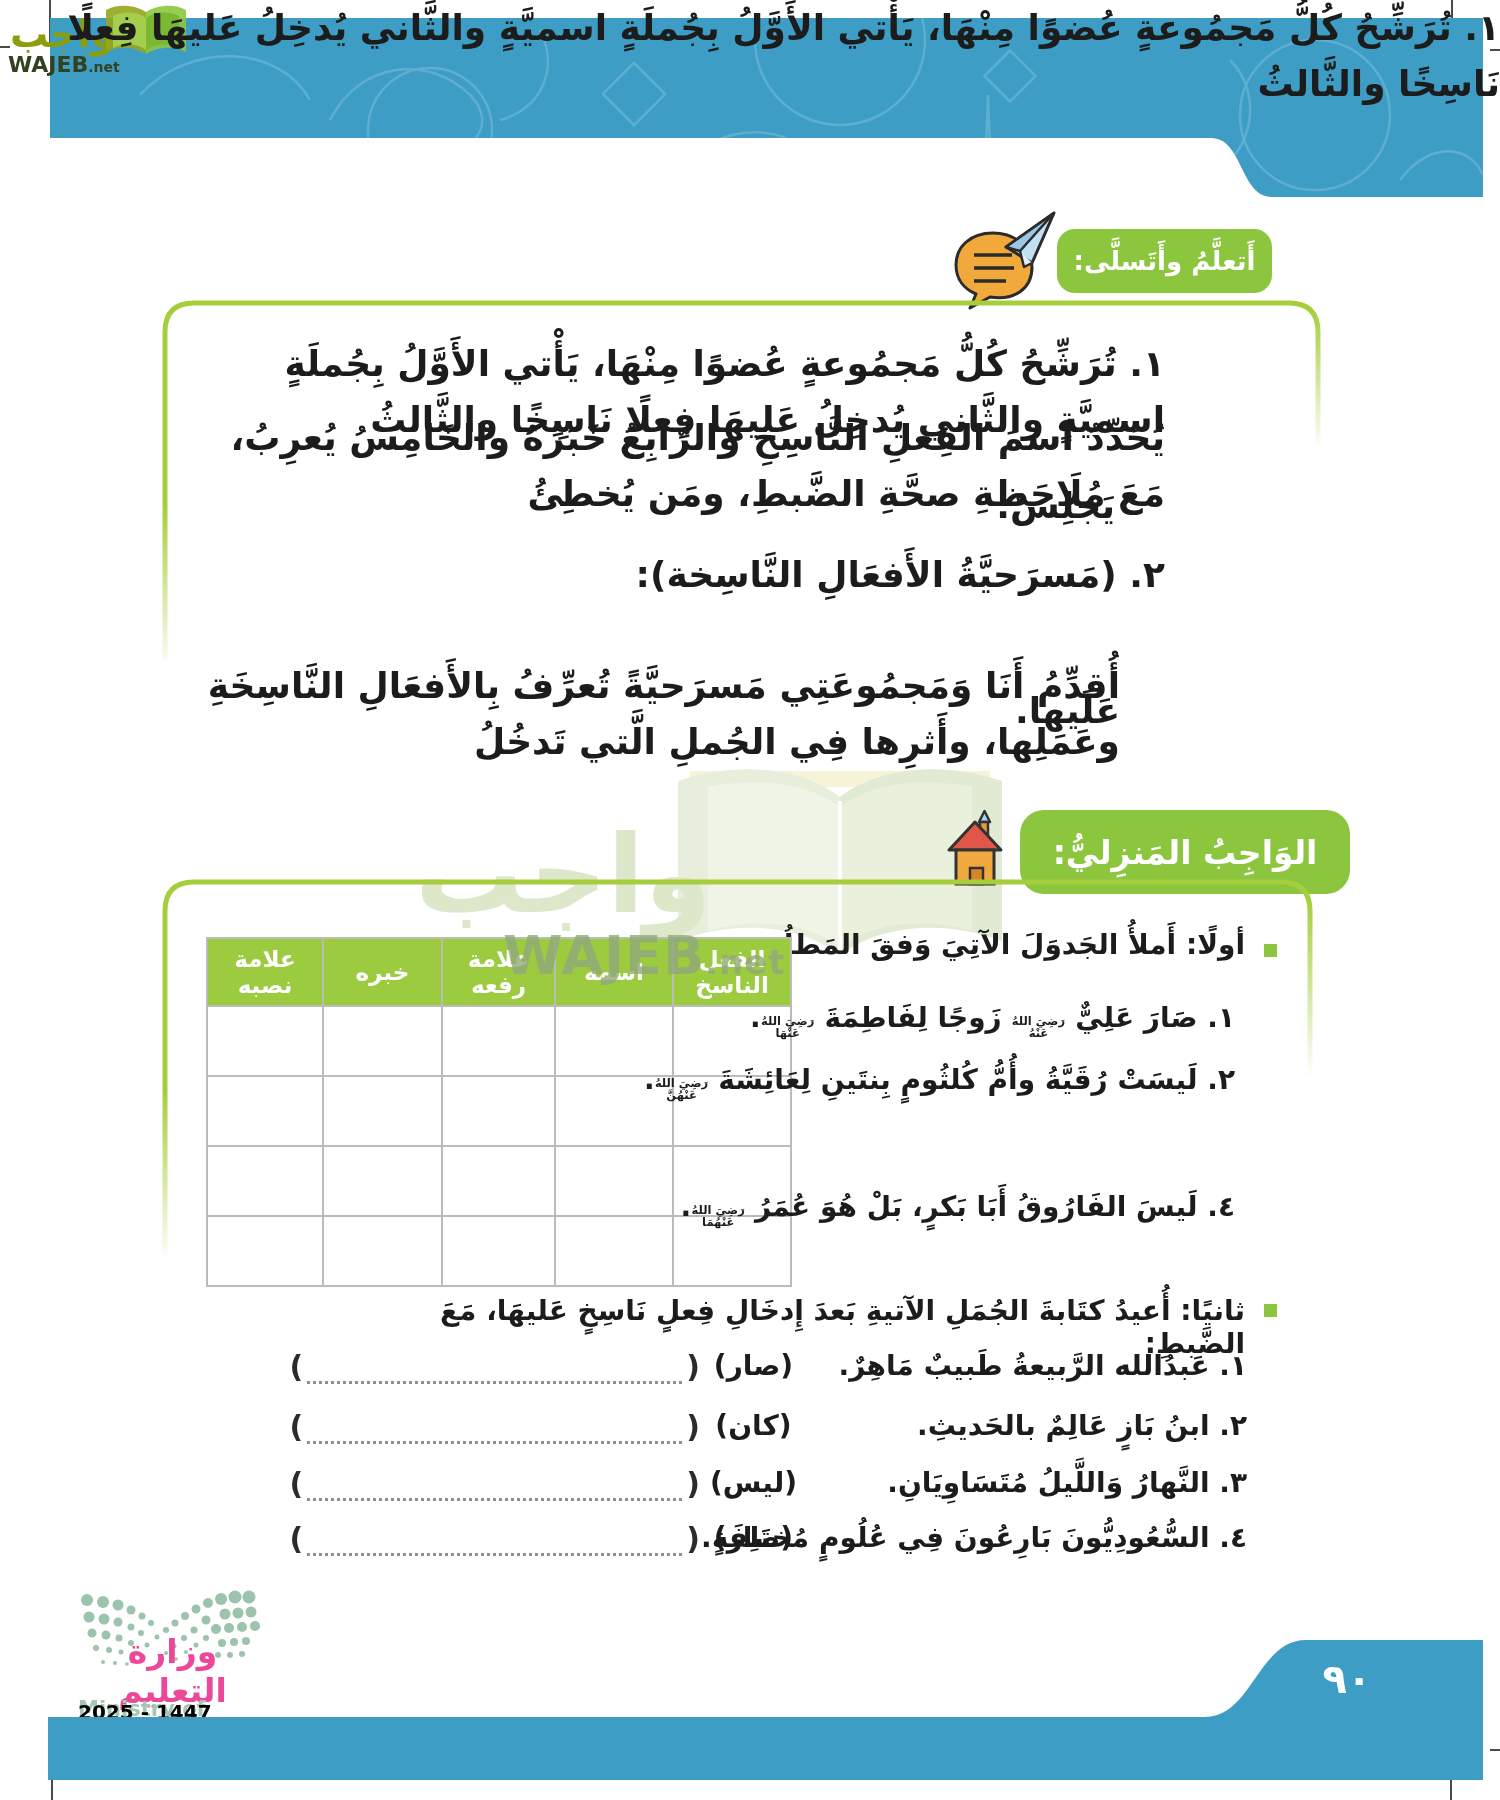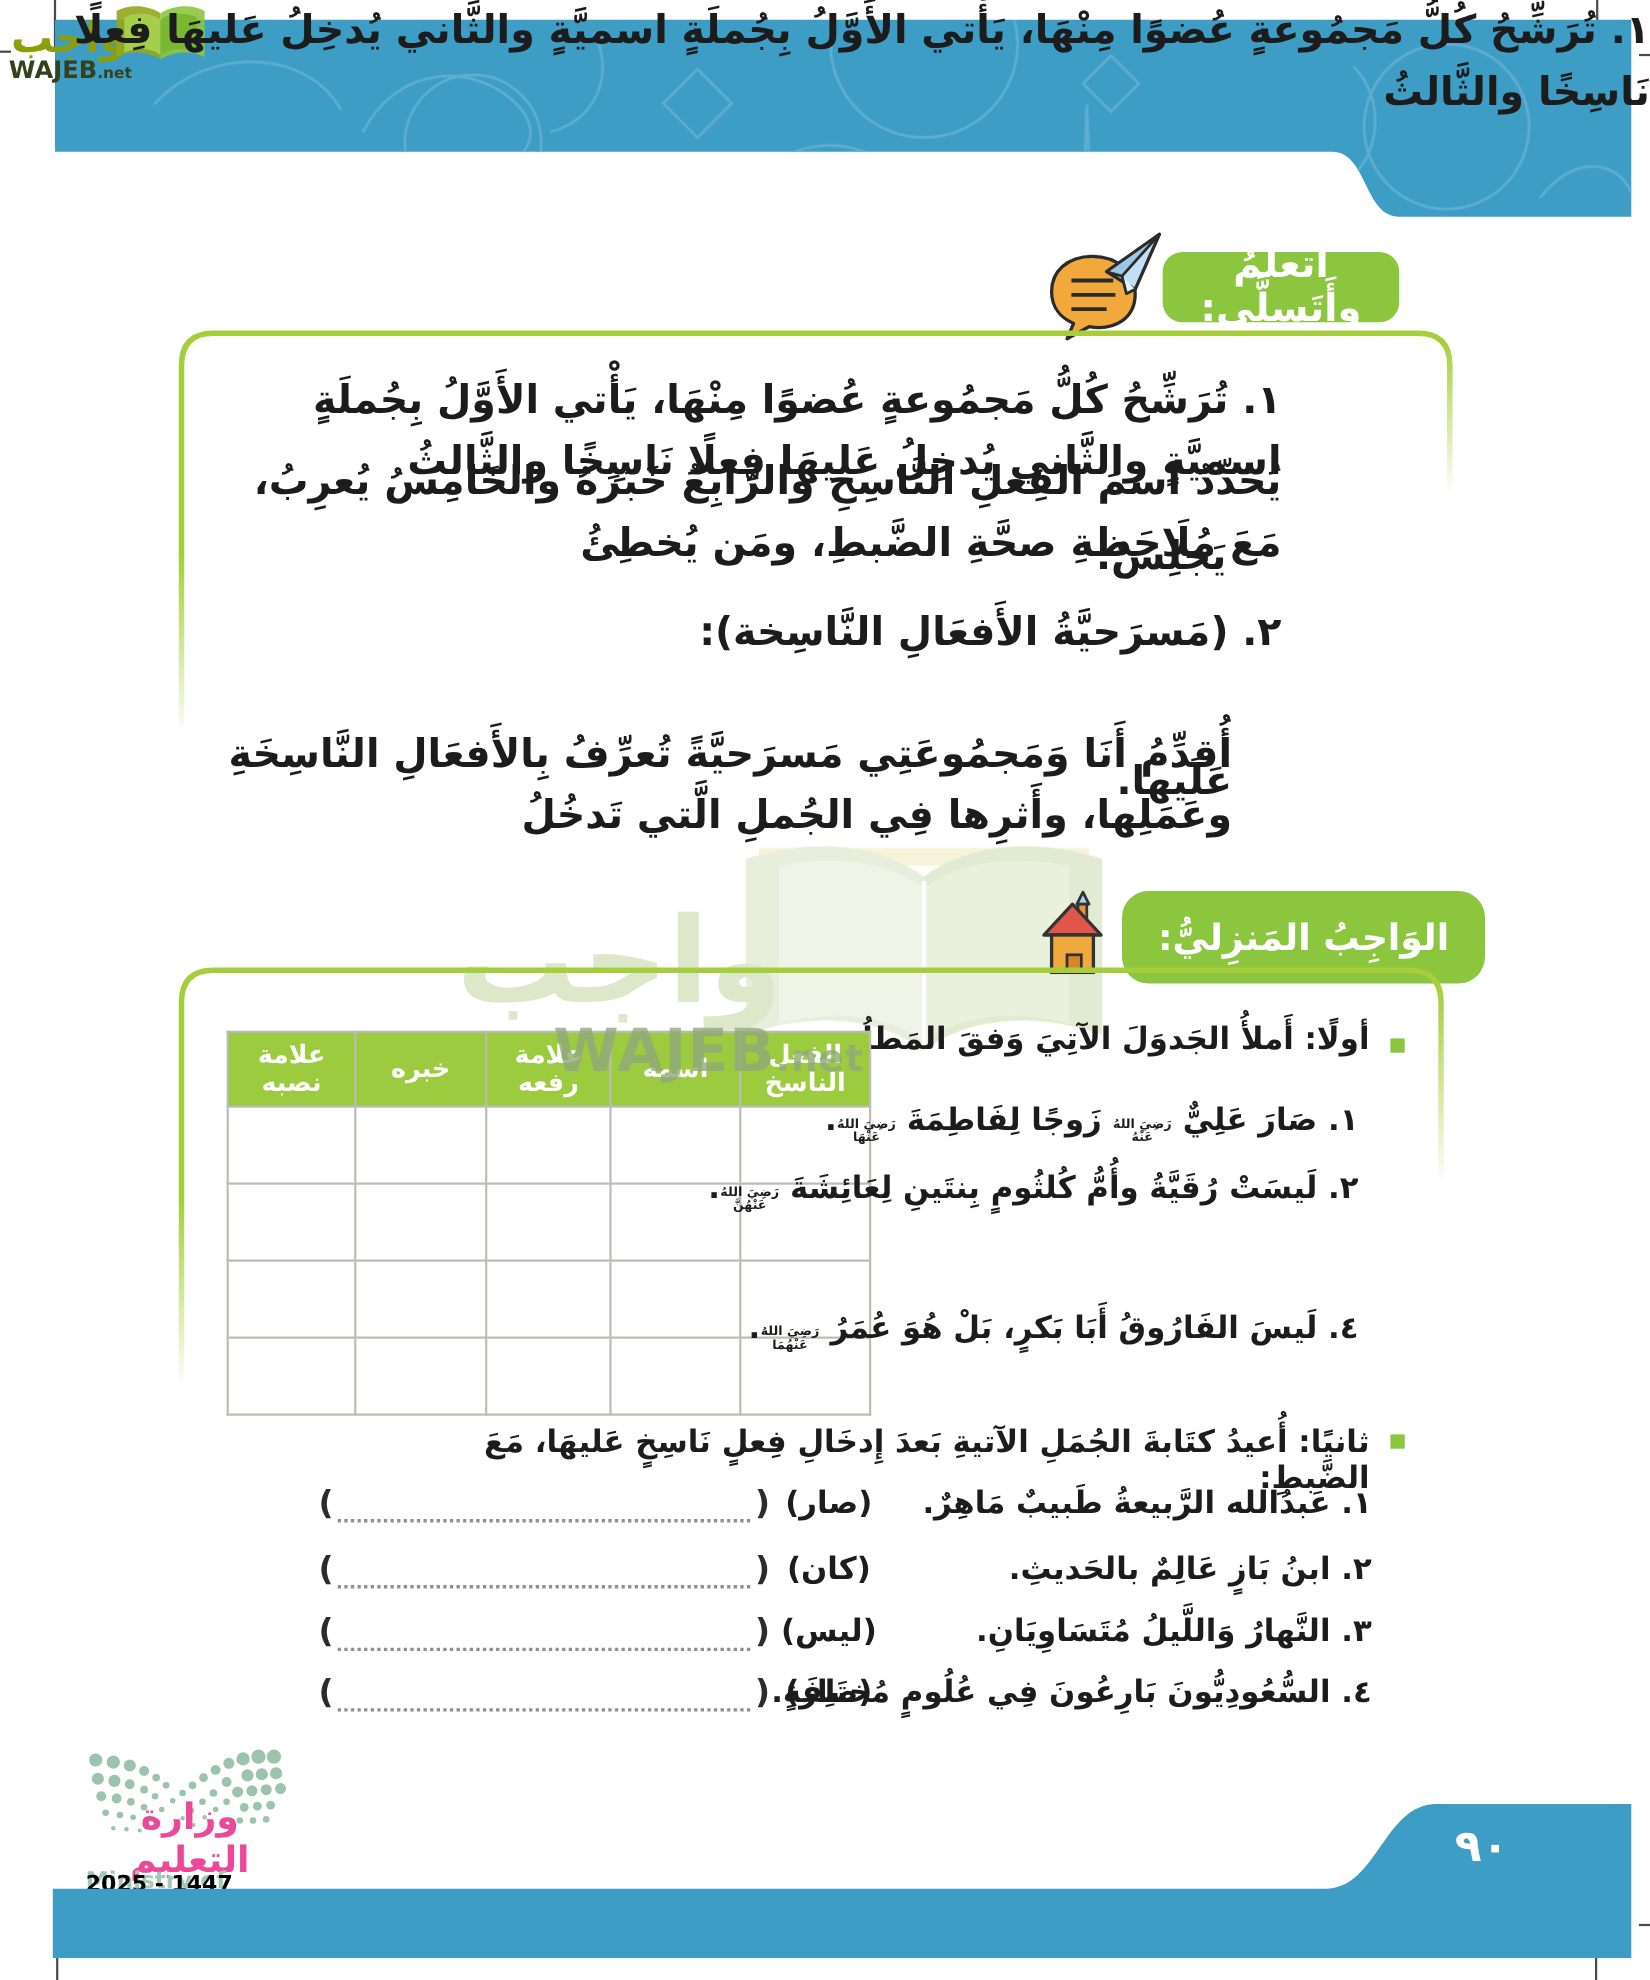--- a/index.html
+++ b/index.html
@@ -12,21 +12,21 @@
   .cropmark{position:absolute;background:#4a4a4a;}
 
   
   .brand-ar{left:10px;top:12px;width:92px;text-align:center;font-size:38px;font-weight:700;color:#8c9e0a;}
   .brand-en{left:8px;top:52px;width:100px;text-align:center;font-size:22px;font-weight:700;color:#33411e;letter-spacing:0px;}
   .brand-en small{font-size:14px;}
 
   
   .tab{background:#8cc63f;border-radius:18px;color:#fff;text-align:center;
        display:flex;align-items:center;justify-content:center;}
-  .tab1{left:1057px;top:229px;width:215px;height:64px;font-size:35px;}
+  .tab1{left:1057px;top:229px;width:215px;height:64px;font-size:26px;}
   .tab2{left:1020px;top:810px;width:330px;height:84px;font-size:33px;border-radius:24px;}
 
   
   .learn-line{position:absolute;text-align:right;font-size:36px;line-height:1.55;}
   .l1{right:335px;left:185px;top:336px;}
   .l2{right:335px;left:185px;top:410px;}
   .l3{right:385px;left:185px;top:478px;}
   .l4{right:335px;left:185px;top:547px;}
   .l5{right:380px;left:185px;top:615px;margin-top:43px;}
   .l6{right:380px;left:185px;top:683px;}

